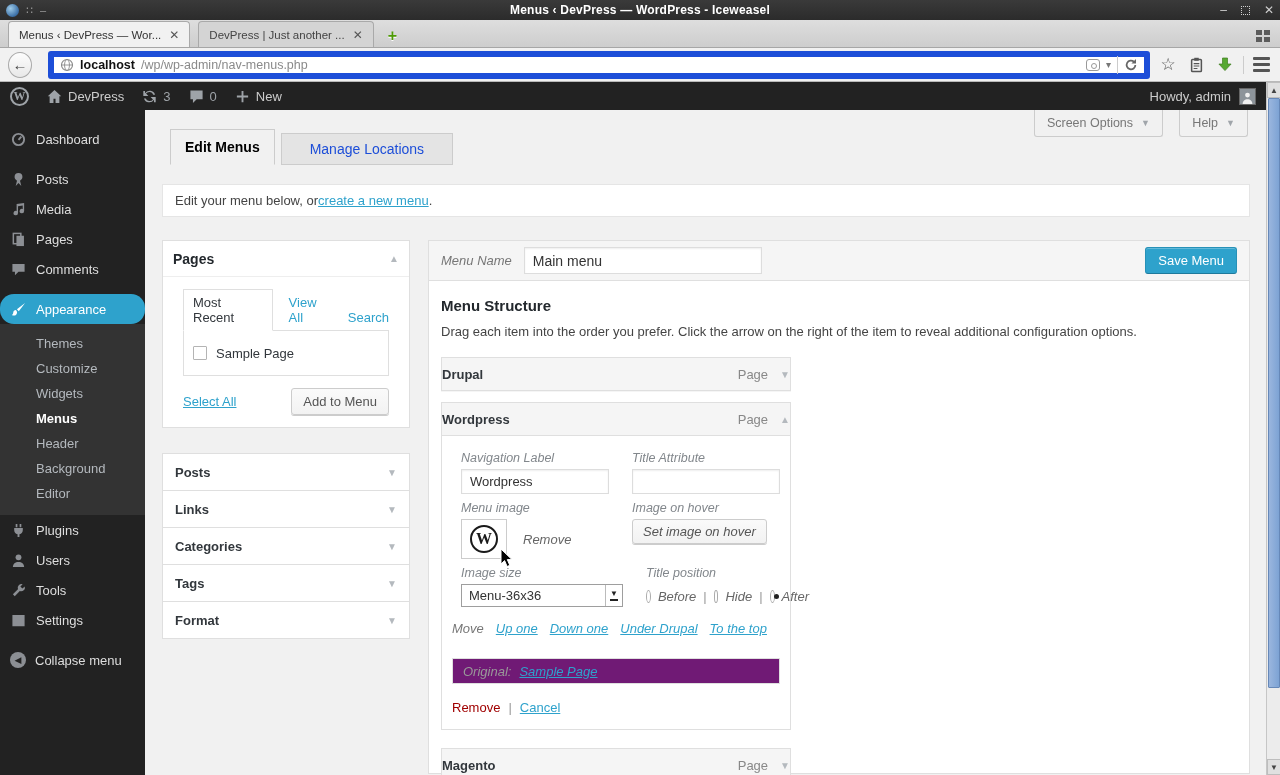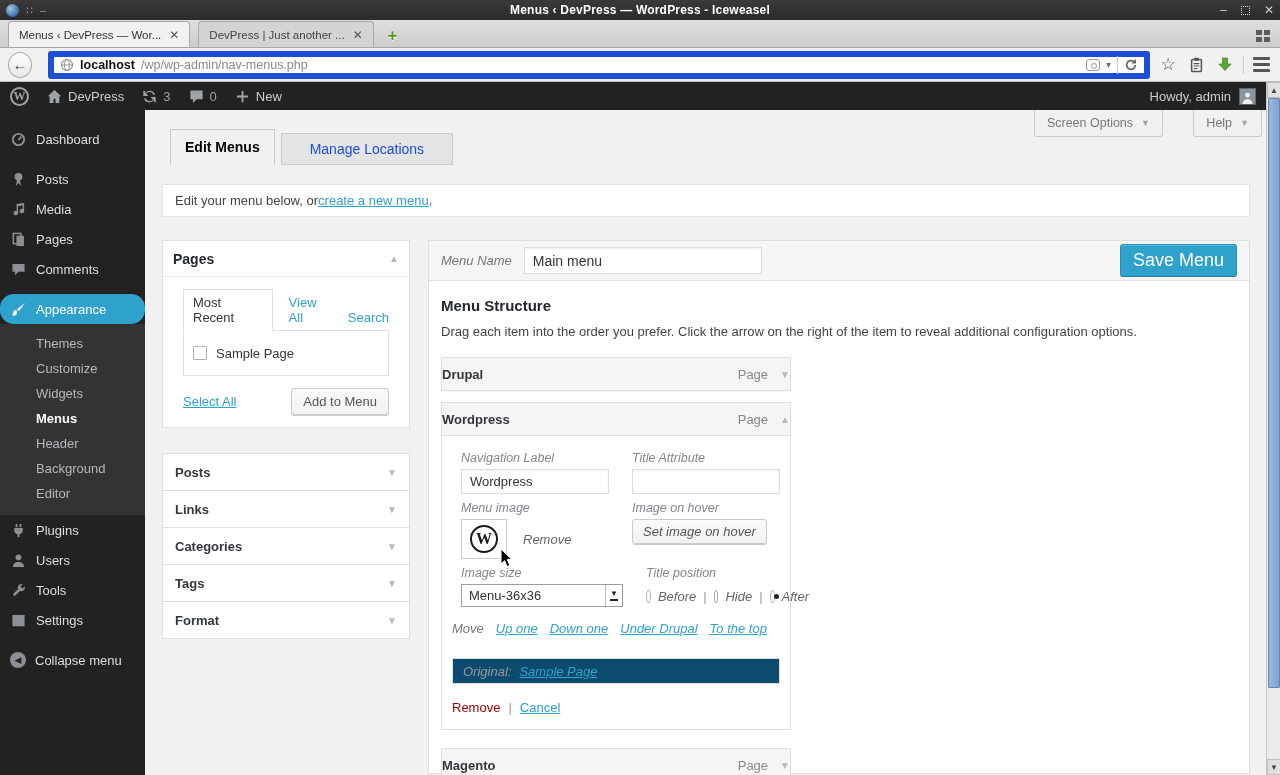--- a/index.html
+++ b/index.html
@@ -113,21 +113,21 @@
   .acc-row .t { font-size:13px; font-weight:bold; color:#32373c; }
   .chev { color:#b4b9be; font-size:10px; }
 
   
   .rightcol { position:absolute; left:283px; top:130px; width:822px; }
   .menu-name-bar { height:41px; background:#f5f5f5; border:1px solid #dfdfdf; display:flex; align-items:center; padding:0 12px; gap:12px; }
   .field-label { font-style:italic; font-size:13px; color:#777; }
   .txt { background:#fff; border:1px solid #ddd; box-shadow:inset 0 1px 2px rgba(0,0,0,.07); font-size:14px; color:#333;
     padding:3px 8px; font-family:inherit; }
   .menu-name-bar .txt { width:238px; height:27px; }
-  .btn-primary { border:1px solid #2791b7; border-bottom-color:#1f7a9c; background:#2ea2cc; color:#fff; font-size:18px;
+  .btn-primary { border:1px solid #2791b7; border-bottom-color:#1f7a9c; background:#2ea2cc; color:#fff; font-size:13px;
     padding:5px 12px; border-radius:3px; box-shadow:inset 0 1px 0 rgba(255,255,255,.25); }
   .structure-panel { margin-top:-1px; height:494px; background:#fff; border:1px solid #dfdfdf; padding:14px 12px; }
   .ms-title { font-size:15px; font-weight:bold; color:#23282d; margin:2px 0 10px; }
   .ms-desc { font-size:13px; color:#444; margin-bottom:18px; }
   .mi-bar { width:350px; height:34px; background:#f5f5f5; border:1px solid #dfdfdf; box-shadow:0 1px 0 rgba(0,0,0,.04);
     display:flex; align-items:center; justify-content:space-between; padding:0 0; }
   .mi-bar .t { font-size:13px; font-weight:bold; color:#32373c; }
   .mi-type { display:flex; align-items:center; gap:12px; font-size:13px; color:#888; }
   .mi-body { width:350px; border:1px solid #dfdfdf; border-top:none; background:#fff; padding:8px 10px 14px; }
   .cols { display:flex; gap:14px; }
@@ -145,21 +145,21 @@
   .gtkselect .dd { width:17px; border-left:1px solid #bbb; display:flex; flex-direction:column; align-items:center; justify-content:center; gap:1px; }
   .gtkselect .dd b { font-size:8px; color:#222; line-height:1; }
   .gtkselect .dd i { width:8px; height:2px; background:#222; }
   .radios { display:flex; align-items:center; gap:7px; margin-top:9px; font-style:italic; font-size:13px; color:#666; }
   .radio { width:13px; height:13px; border:1px solid #aaa; border-radius:50%; background:#fff; position:relative; display:inline-block; }
   .radio.on::after { content:""; position:absolute; left:3px; top:3px; width:5px; height:5px; border-radius:50%; background:#222; }
   .rsep { color:#999; font-style:normal; }
   .move-row { margin-top:14px; font-size:13px; font-style:italic; color:#777; display:flex; gap:12px; align-items:center; }
   .move-row a { font-style:italic; }
   .orig-box { margin-top:22px; border:1px solid #dfdfdf; height:26px; display:flex; align-items:center; gap:8px; padding:0 10px;
-    font-size:13px; font-style:italic; color:#999; background:#0c4a6e; }
+    font-size:13px; font-style:italic; color:#999; background:#701a75; }
   .item-actions { margin-top:16px; font-size:13px; display:flex; gap:8px; align-items:center; }
   .danger { color:#a00000; }
   .magento-bar { margin-top:18px; }
   .wp-bar-gap { margin-top:11px; }
 
   
   .scrollbar { position:absolute; right:0; top:82px; width:14px; height:693px; background:#ececec; border-left:1px solid #c6c6c6; }
   .sb-thumb { position:absolute; left:1px; top:16px; width:12px; height:590px; background:linear-gradient(90deg,#9ab6de,#7da3d4); border:1px solid #6688b8; border-radius:1px; }
   .sb-btn { position:absolute; left:0; width:14px; height:16px; background:#e0e0e0; border:1px solid #bdbdbd;
     display:flex; align-items:center; justify-content:center; font-size:8px; color:#444; }
@@ -391,21 +391,21 @@
       <span>Collapse menu</span>
     </div>
   </div>
 
   <div class="mainarea">
 
     <div class="meta-btn" style="right:103px;">
       <span>Screen Options</span>
       <span class="caret">▼</span>
     </div>
-    <div class="meta-btn" style="right:4px;">
+    <div class="meta-btn" style="right:18px;">
       <span>Help</span>
       <span class="caret">▼</span>
     </div>
 
     <div class="nav-tabs">
       <div class="nav-tab active">Edit Menus</div>
       <div class="nav-tab">Manage Locations</div>
     </div>
 
     <div class="notice">

